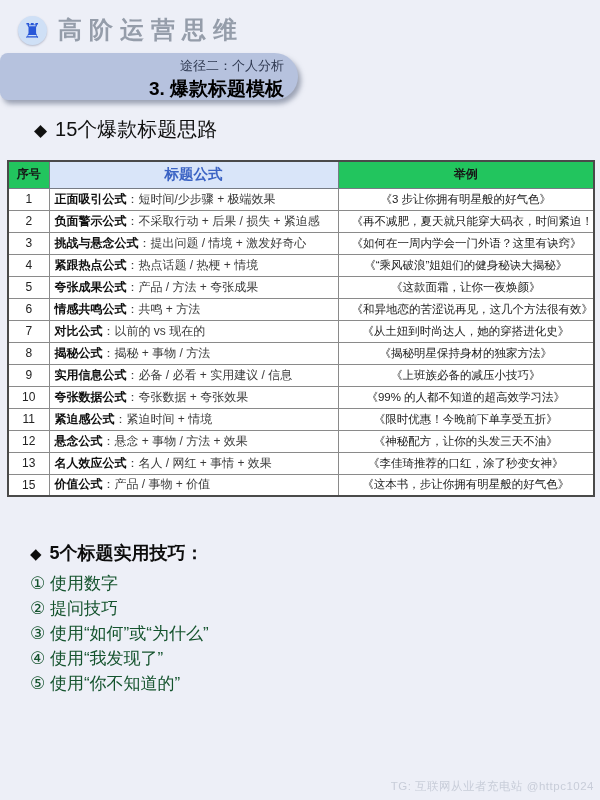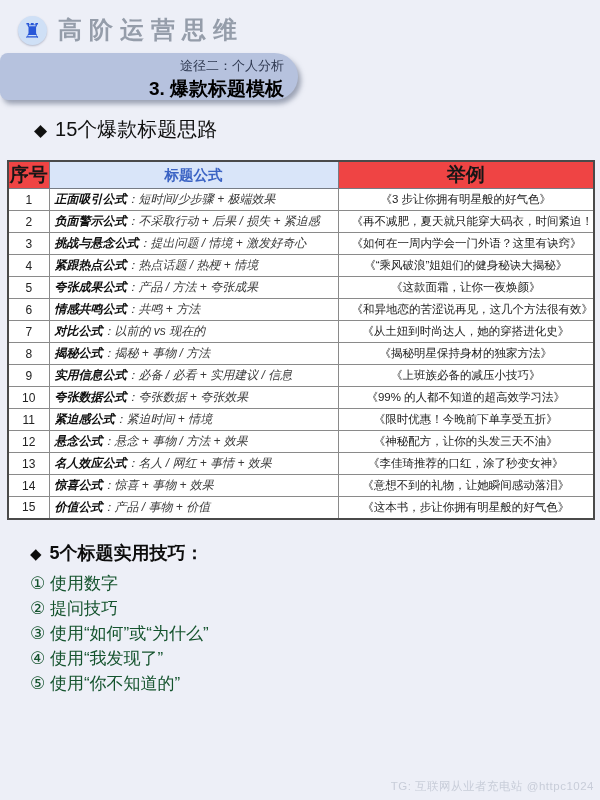--- a/index.html
+++ b/index.html
@@ -54,37 +54,37 @@
     background:#ffffff;
     border:2px solid #4a4a4a;
     table-layout:fixed;
   }
   col.c-no { width:41px; }
   col.c-formula { width:289px; }
   col.c-example { width:256px; }
   th {
     border:1px solid #777c85;
     height:27px;
-    font-size:19px;
+    font-size:12px;
     color:#161616;
-    background:#ef4444;
+    background:#22c55e;
     text-align:center;
   }
   th.th-formula { background:#d9e5f9; color:#3b63c4; font-size:14.5px; }
   td {
     border:1px solid #8a8a8a;
     height:22px;
     font-size:12px;
     padding:1px 5px;
     white-space:nowrap;
     overflow:hidden;
   }
   td.no { text-align:center; color:#222; }
   td.formula b { color:#0f0f0f; }
-  td.formula { color:#3a3a3a;font-style:italic; }
+  td.formula { color:#3a3a3a; }
   td.example { text-align:center; font-size:11.5px; color:#222; padding:1px 13px; }
 
   
   .tips { position:absolute; left:30px; top:541px; }
   .tips-title { font-size:18px; font-weight:bold; color:#0c0c0c; margin-bottom:6px; }
   .tips-title .diamond { font-size:15px; }
   .tip-item { font-size:17px; line-height:25px; color:#14532d; }
 
   
   .watermark {
@@ -184,25 +184,20 @@
         <td class="no">12</td>
         <td class="formula"><b>悬念公式</b>：悬念 + 事物 / 方法 + 效果</td>
         <td class="example">《神秘配方，让你的头发三天不油》</td>
       </tr>
       <tr>
         <td class="no">13</td>
         <td class="formula"><b>名人效应公式</b>：名人 / 网红 + 事情 + 效果</td>
         <td class="example">《李佳琦推荐的口红，涂了秒变女神》</td>
       </tr>
       <tr>
-        <td class="no">14</td>
-        <td class="formula"><b>惊喜公式</b>：惊喜 + 事物 + 效果</td>
-        <td class="example">《意想不到的礼物，让她瞬间感动落泪》</td>
-      </tr>
-      <tr>
         <td class="no">15</td>
         <td class="formula"><b>价值公式</b>：产品 / 事物 + 价值</td>
         <td class="example">《这本书，步让你拥有明星般的好气色》</td>
       </tr>
     </tbody>
 </table>
 
 <div class="tips">
   <div class="tips-title">
     <span class="diamond">◆</span><span>5个标题实用技巧：</span>

